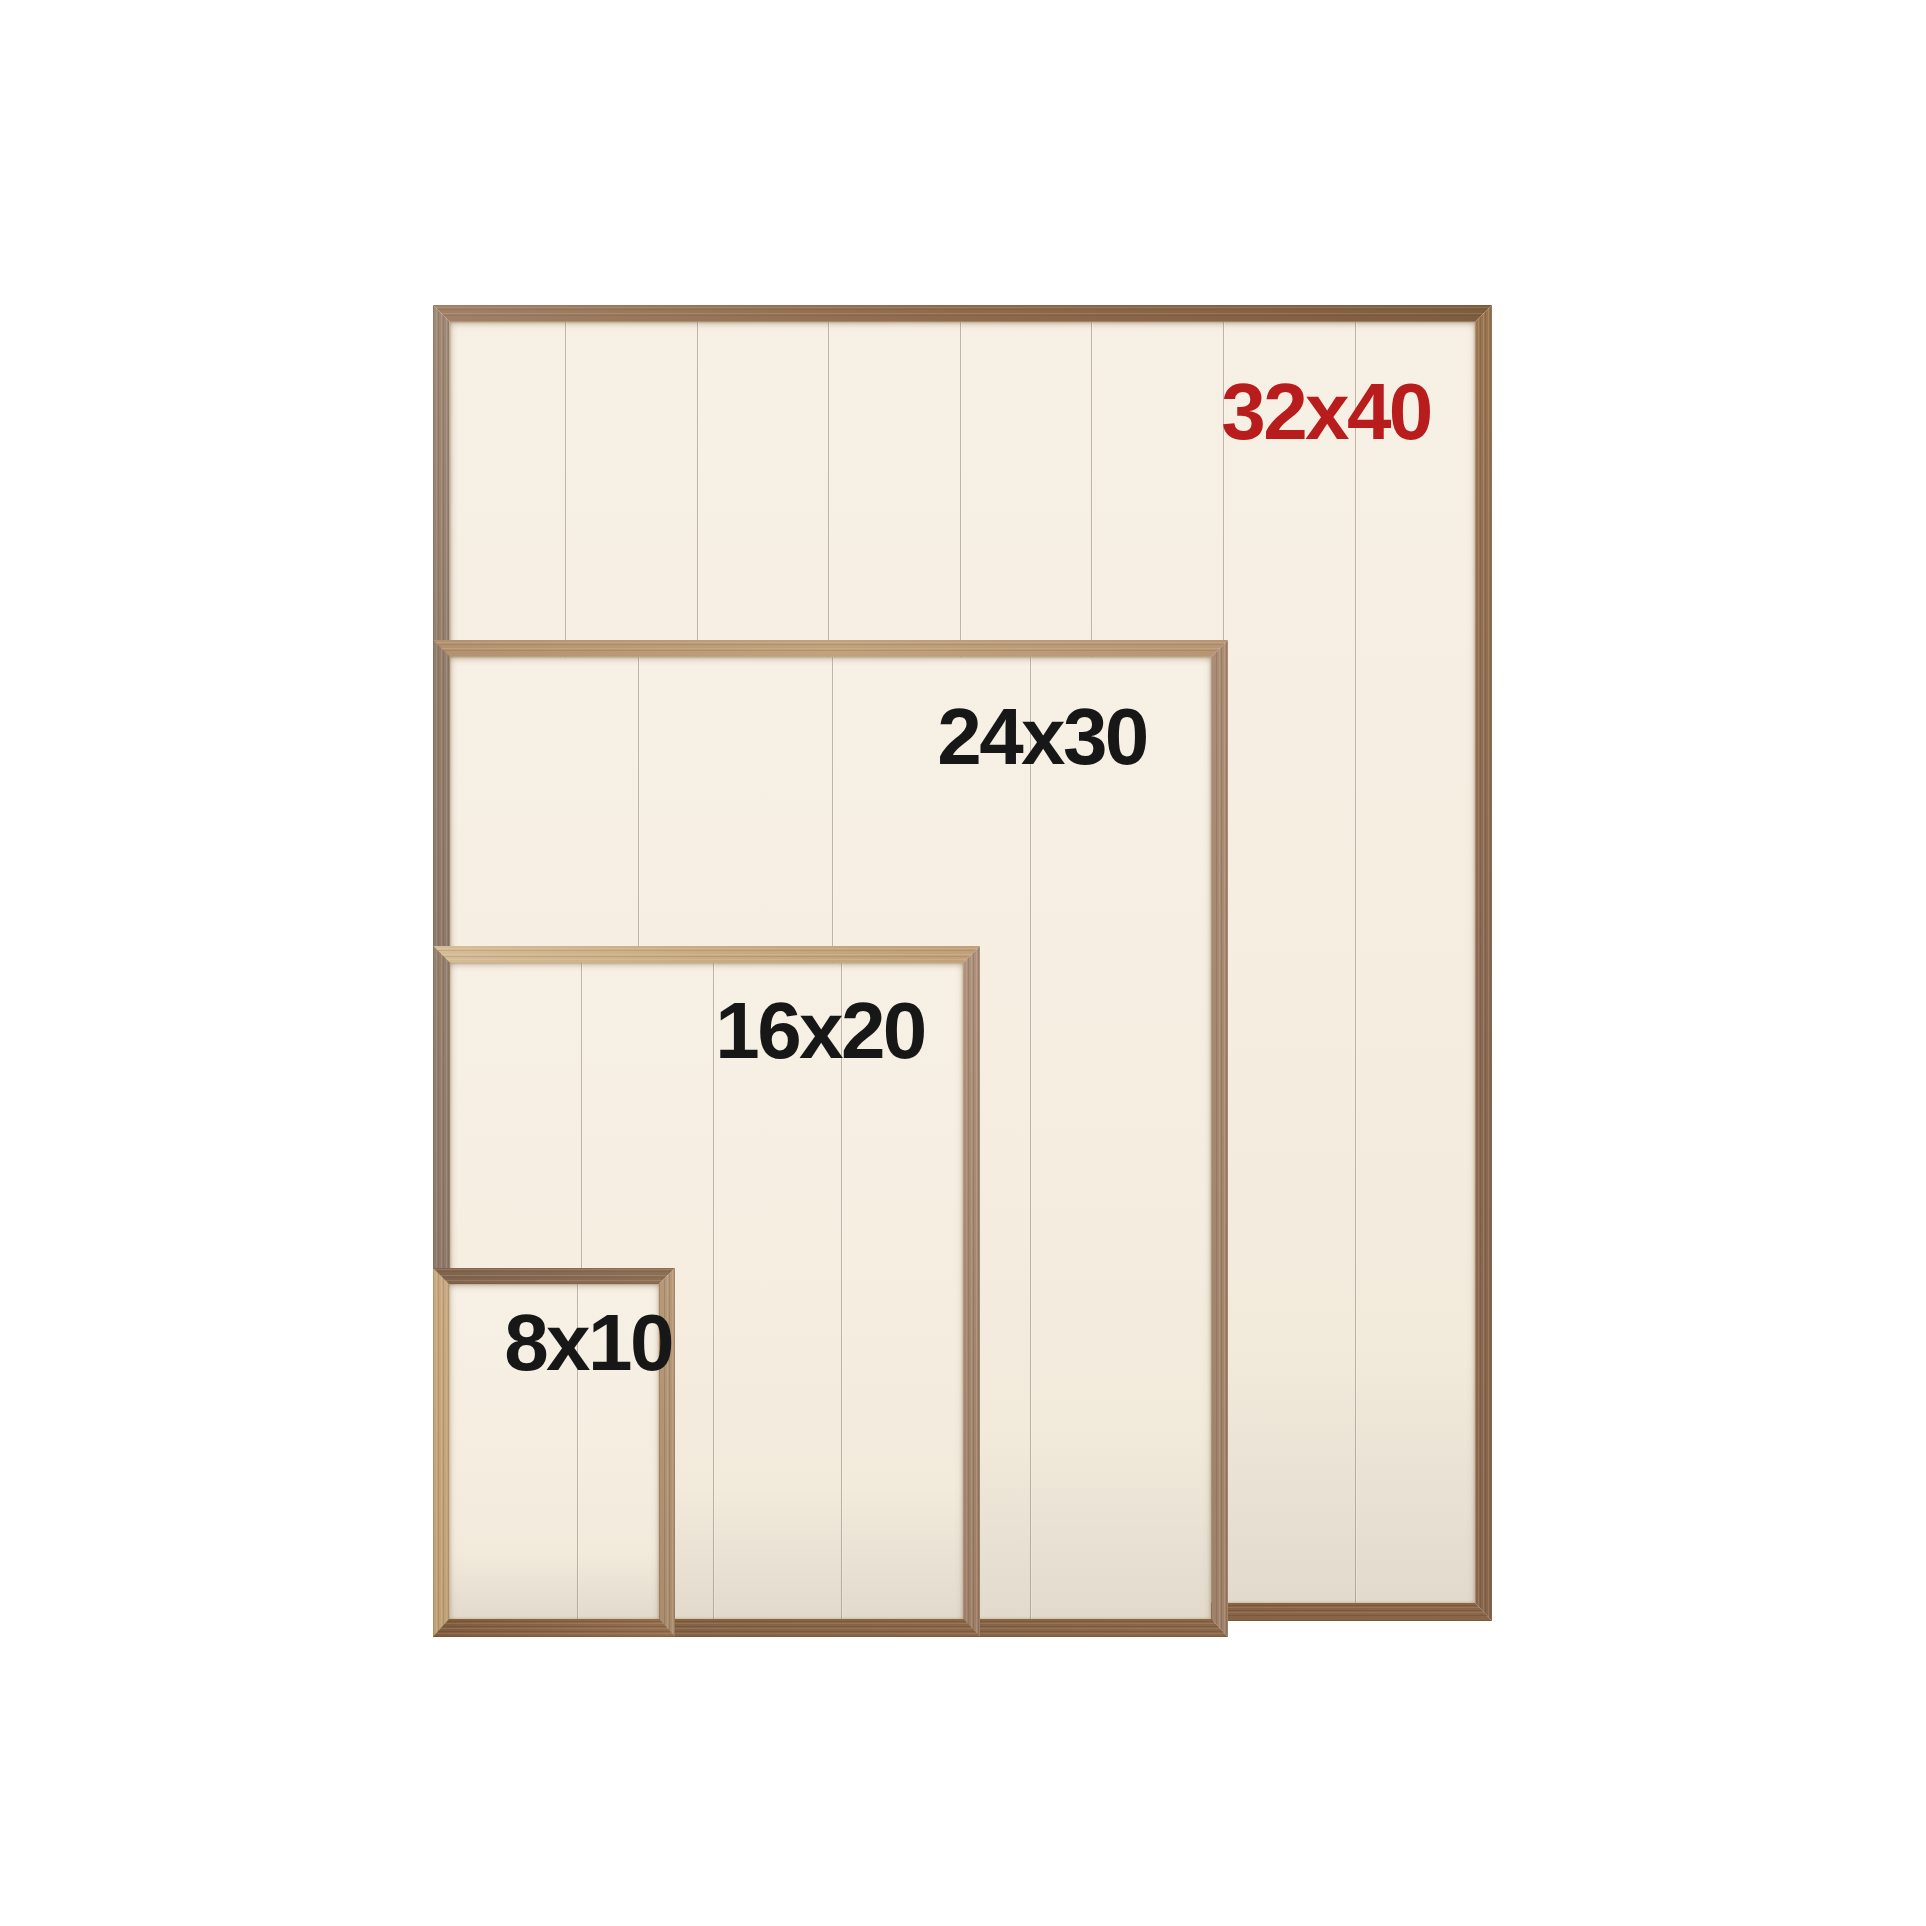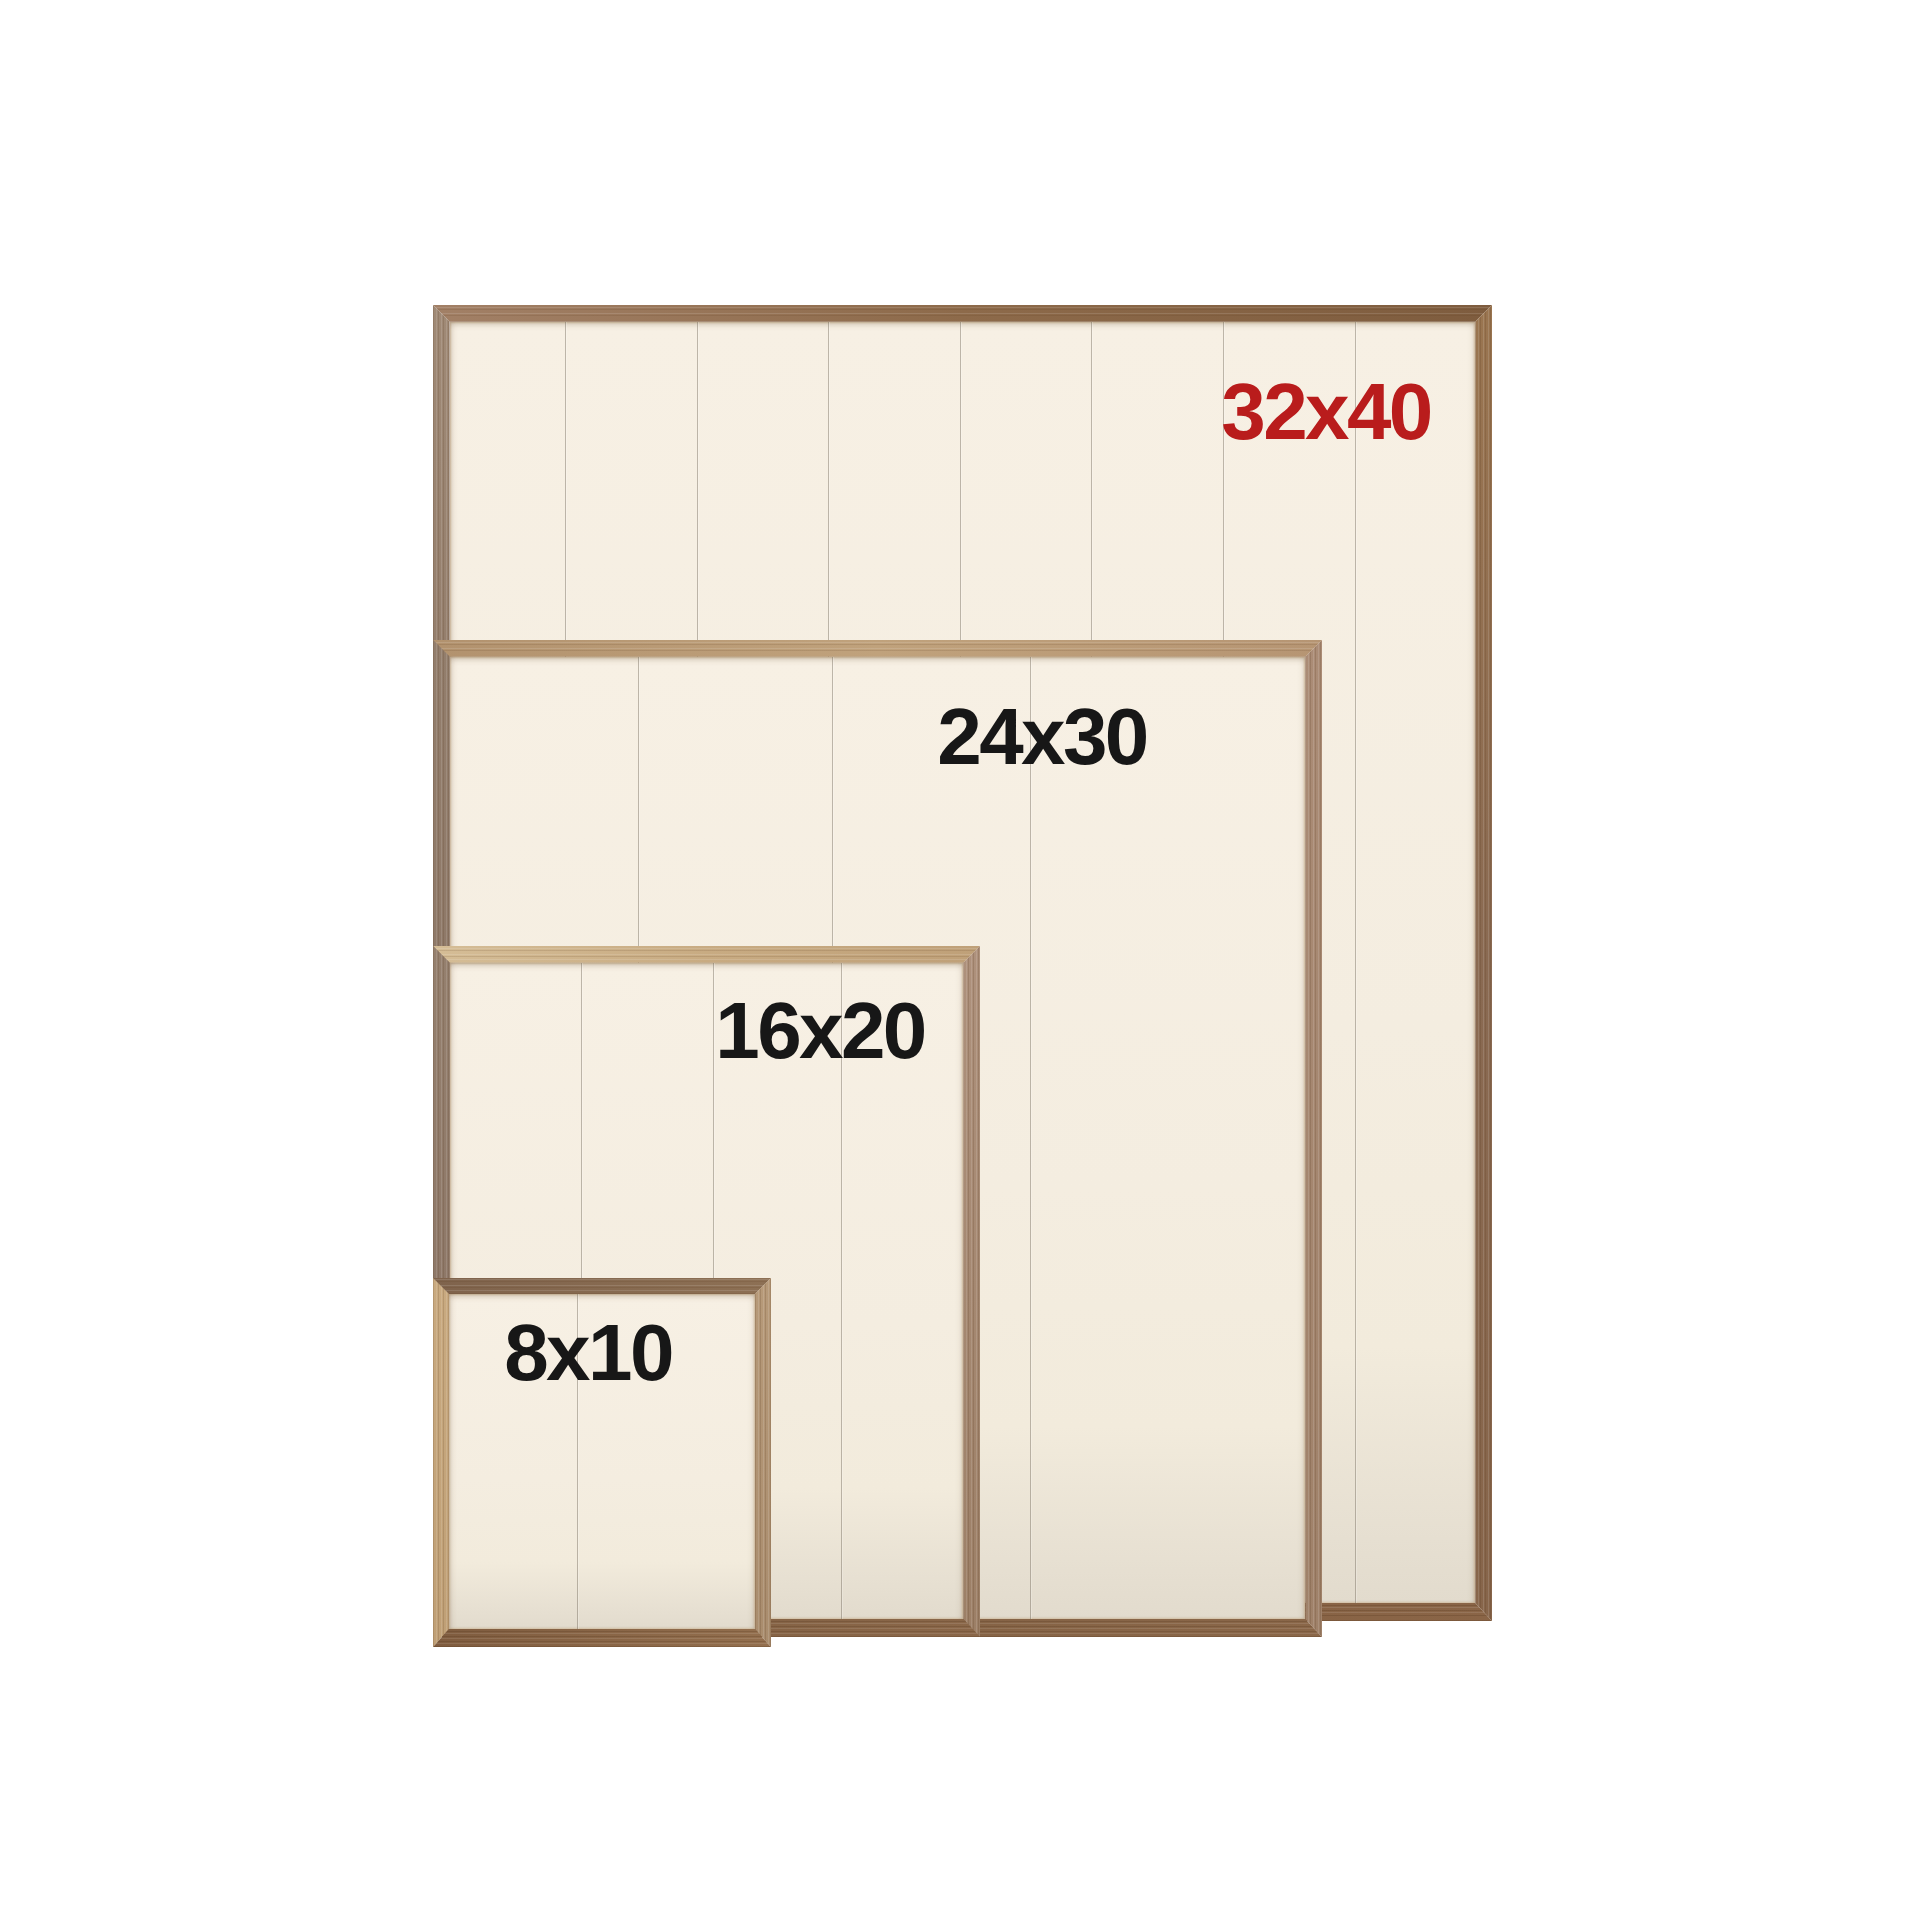--- a/index.html
+++ b/index.html
@@ -76,21 +76,21 @@
         <div class="seam" data-name="plank-seam" style="left: 641px; background: rgba(118, 108, 95, 0.45);"></div>
         <div class="seam" data-name="plank-seam" style="left: 773px; background: rgba(118, 108, 95, 0.45);"></div>
         <div class="seam" data-name="plank-seam" style="left: 905px; background: rgba(118, 108, 95, 0.45);"></div>
       </div>
       <div class="edge top" data-name="frame-32x40-edge-top" style="--grad: linear-gradient(to right, #a28066, #8d6a4a, #7e5c3e);"></div>
       <div class="edge left" data-name="frame-32x40-edge-left" style="--grad: linear-gradient(to bottom, #a08a76, #8a7464, #c2a178);"></div>
       <div class="edge right" data-name="frame-32x40-edge-right" style="--grad: linear-gradient(to bottom, #9a7550, #8a6a52, #87654a);"></div>
       <div class="edge bottom" data-name="frame-32x40-edge-bottom" style="--grad: linear-gradient(to right, #7f5c3e, #8a6547);"></div>
       <div class="size-label" data-name="size-label-32x40" style="left: 893px; top: 107px; color: #b91c1c;">32x40</div>
     </div>
-    <div class="frame" data-name="frame-24x30" style="left: 433px; top: 640px; width: 889px; height: 997px; --t: 16.7px; --tb: 18px;">
+    <div class="frame" data-name="frame-24x30" style="left: 433px; top: 640px; width: 795px; height: 997px; --t: 16.7px; --tb: 18px;">
       <div class="pane" data-name="frame-24x30-backdrop" style="background: linear-gradient(rgb(247, 240, 228) 0%, rgb(244, 237, 224) 55%, rgb(242, 235, 220) 80%, rgb(230, 223, 209) 95%, rgb(226, 219, 205) 100%);">
         <div class="seam" data-name="plank-seam" style="left: 188px; background: rgba(118, 108, 95, 0.45);"></div>
         <div class="seam" data-name="plank-seam" style="left: 382px; background: rgba(118, 108, 95, 0.45);"></div>
         <div class="seam" data-name="plank-seam" style="left: 580px; background: rgba(118, 108, 95, 0.45);"></div>
       </div>
       <div class="edge top" data-name="frame-24x30-edge-top" style="--grad: linear-gradient(to right, #b2926e, #c0a27c, #b69573);"></div>
       <div class="edge left" data-name="frame-24x30-edge-left" style="--grad: linear-gradient(to bottom, #937e6c, #8c7666, #c2a178);"></div>
       <div class="edge right" data-name="frame-24x30-edge-right" style="--grad: linear-gradient(to bottom, #ab8c76, #9f8169);"></div>
       <div class="edge bottom" data-name="frame-24x30-edge-bottom" style="--grad: linear-gradient(to right, #7f5e41, #8a6749);"></div>
       <div class="size-label" data-name="size-label-24x30" style="left: 609px; top: 97px; color: rgb(23, 23, 23);">24x30</div>
@@ -100,21 +100,21 @@
         <div class="seam" data-name="plank-seam" style="left: 131px; background: rgba(118, 108, 95, 0.45);"></div>
         <div class="seam" data-name="plank-seam" style="left: 263px; background: rgba(118, 108, 95, 0.45);"></div>
         <div class="seam" data-name="plank-seam" style="left: 391px; background: rgba(118, 108, 95, 0.45);"></div>
       </div>
       <div class="edge top" data-name="frame-16x20-edge-top" style="--grad: linear-gradient(to right, #d5bd96, #c8ab82, #bfa078);"></div>
       <div class="edge left" data-name="frame-16x20-edge-left" style="--grad: linear-gradient(to bottom, #95806e, #8e7868, #c6a77c);"></div>
       <div class="edge right" data-name="frame-16x20-edge-right" style="--grad: linear-gradient(to bottom, #ae917c, #9c7f66);"></div>
       <div class="edge bottom" data-name="frame-16x20-edge-bottom" style="--grad: linear-gradient(to right, #7f5e41, #8a6749);"></div>
       <div class="size-label" data-name="size-label-16x20" style="left: 387px; top: 85px; color: rgb(23, 23, 23);">16x20</div>
     </div>
-    <div class="frame" data-name="frame-8x10" style="left: 433px; top: 1268px; width: 338px; height: 369px; margin-top: 10px; --t: 16px; --tb: 18px;">
+    <div class="frame" data-name="frame-8x10" style="left: 433px; top: 1268px; width: 242px; height: 369px; --t: 16px; --tb: 18px;">
       <div class="pane" data-name="frame-8x10-backdrop" style="background: linear-gradient(rgb(247, 240, 228) 0%, rgb(244, 237, 224) 55%, rgb(242, 235, 220) 80%, rgb(230, 223, 209) 95%, rgb(226, 219, 205) 100%);">
         <div class="seam" data-name="plank-seam" style="left: 128px; background: rgba(118, 108, 95, 0.45);"></div>
       </div>
       <div class="edge top" data-name="frame-8x10-edge-top" style="--grad: linear-gradient(to right, #7f634c, #8d7054);"></div>
       <div class="edge left" data-name="frame-8x10-edge-left" style="--grad: linear-gradient(to bottom, #c9aa80, #bf9f75);"></div>
       <div class="edge right" data-name="frame-8x10-edge-right" style="--grad: linear-gradient(to bottom, #b79a79, #a98c6d);"></div>
       <div class="edge bottom" data-name="frame-8x10-edge-bottom" style="--grad: linear-gradient(to right, #7f5c3f, #936f4e);"></div>
       <div class="size-label" data-name="size-label-8x10" style="left: 155px; top: 75px; color: rgb(23, 23, 23);">8x10</div>
     </div>
   </div>

